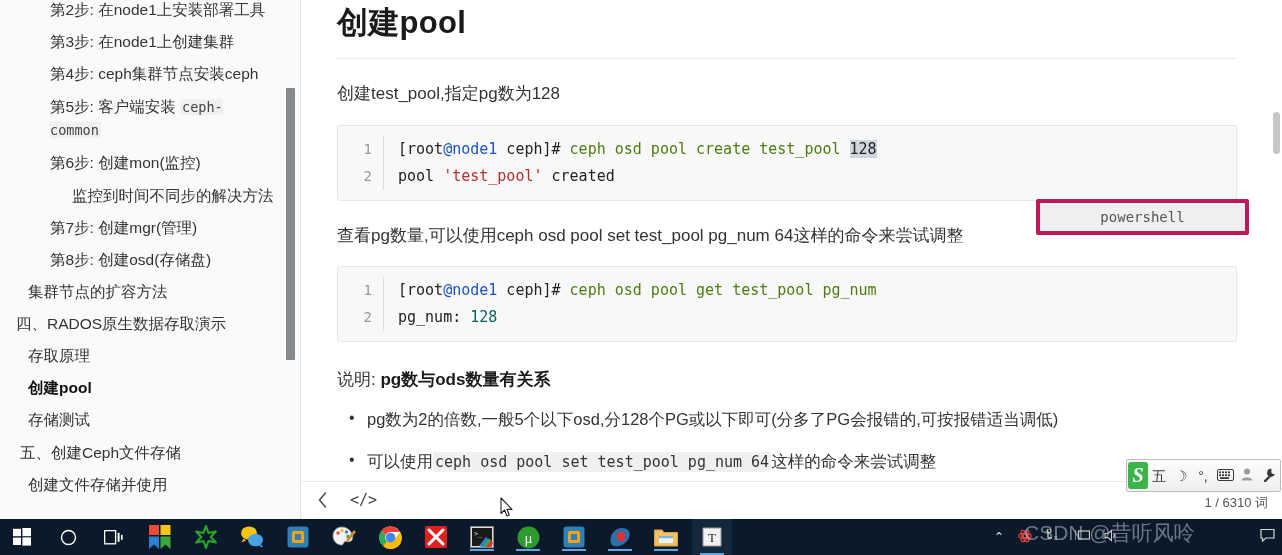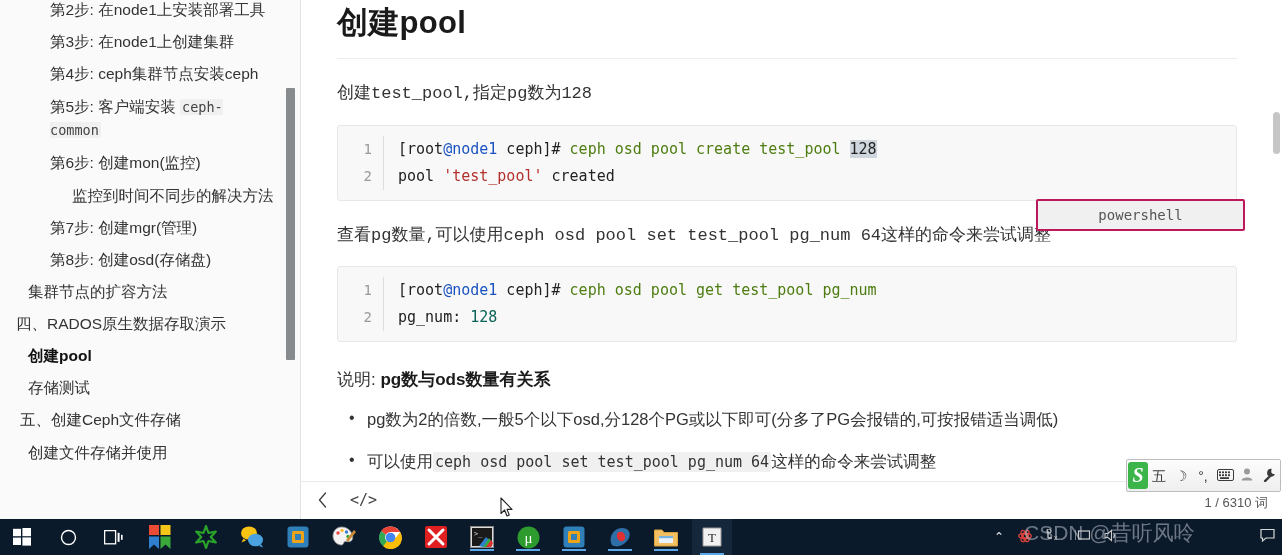--- a/index.html
+++ b/index.html
@@ -110,21 +110,20 @@
     margin: 6px 0 0 0;
     padding-bottom: 14px;
     border-bottom: 1px solid #ececec;
     letter-spacing: .3px;
   }
   p.para {
     font-size: 17px;
     color: #333;
     margin: 22px 0 0 0;
     line-height: 1.5;
-    font-family: Liberation Mono, monospace;
   }
 
   
   .codeblock {
     position: relative;
     margin: 18px 0 0 0;
     background: #f8f8f8;
     border: 1px solid #e7e7e7;
     border-radius: 3px;
     padding: 10px 0 10px 0;
@@ -155,21 +154,21 @@
   .tok-sel   { background: #cfd6dd; }
 
   
   #lang-badge {
     position: absolute;
     left: 735px;
     top: 199px;
     width: 205px;
     height: 28px;
     background: #f0f0f0;
-    border: 2px solid #be185d;
+    border: 4px solid #be185d;
     border-radius: 2px;
     font-family: "DejaVu Sans Mono", "Liberation Mono", monospace;
     font-size: 14px;
     color: #555;
     display: flex;
     align-items: center;
     justify-content: center;
     z-index: 5;
   }
 
@@ -391,20 +390,23 @@
         <span>第7步: 创建mgr(管理)</span>
       </div>
       <div class="outline-item lvl2">
         <span>第8步: 创建osd(存储盘)</span>
       </div>
       <div class="outline-item lvl1">
         <span>集群节点的扩容方法</span>
       </div>
       <div class="outline-item" style="padding-left:16px">
         <span>四、RADOS原生数据存取演示</span>
+      </div>
+      <div class="outline-item lvl1">
+        <span>存取原理</span>
       </div>
       <div class="outline-item lvl1 active">
         <span>创建pool</span>
       </div>
       <div class="outline-item lvl1">
         <span>存储测试</span>
       </div>
       <div class="outline-item" style="padding-left:20px">
         <span>五、创建Ceph文件存储</span>
       </div>

